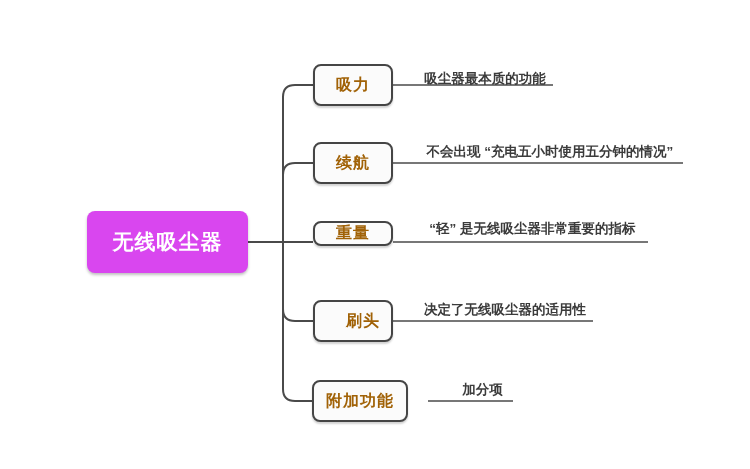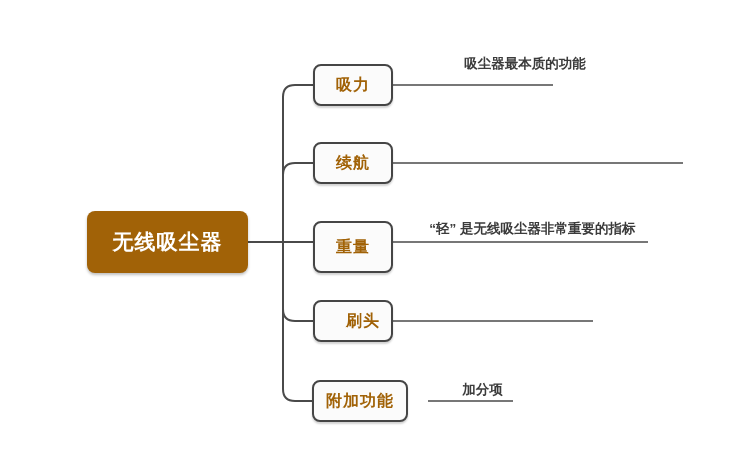--- a/index.html
+++ b/index.html
@@ -21,21 +21,21 @@
     width: 750px; height: 469px;
   }
   .connector-svg path { fill: none; stroke: #4a4a4a; }
   .branch-line { stroke-width: 2px; }
   .note-line  { stroke-width: 1.6px; }
 
   .root-node {
     position: absolute;
     left: 87px; top: 211px;
     width: 161px; height: 62px;
-    background: #a16207;
+    background: #d946ef;
     border-radius: 8px;
     box-shadow: 0 2px 3px rgba(0,0,0,0.25);
     display: flex; align-items: center; justify-content: center;
     cursor: pointer;
   }
   .root-node span {
     color: #ffffff;
     font-size: 21px;
     font-weight: 700;
     letter-spacing: 1px;
@@ -54,35 +54,35 @@
   }
   .branch-node span {
     color: #a16207;
     font-size: 16px;
     font-weight: 700;
     letter-spacing: 1px;
     white-space: nowrap;
   }
   .b1 { left: 313px; top: 64px;  width: 80px;  height: 42px; }
   .b2 { left: 313px; top: 142px; width: 80px;  height: 42px; }
-  .b3 { left: 313px; top: 221px; width: 80px;  height: 52px; }
+  .b3 { left: 313px; top: 221px; width: 80px;  height: 25px; }
   .b4 { left: 313px; top: 300px; width: 80px;  height: 42px; padding-left: 20px; }
   .b5 { left: 312px; top: 380px; width: 96px; height: 42px; }
 
   .note {
     position: absolute;
     text-align: center;
     font-size: 13.5px;
     font-weight: 600;
     color: #3b3b3b;
     white-space: nowrap;
     line-height: 17px;
     cursor: pointer;
   }
-  .n1 { left: 417px; width: 136px; bottom: 397px; margin-left: 40px; }
+  .n1 { left: 417px; width: 136px; bottom: 382px; }
   .n2 { left: 417px; width: 266px; bottom: 309px; }
   .n3 { left: 417px; width: 231px; bottom: 232px; }
   .n4 { left: 417px; width: 176px; bottom: 151px; }
   .n5 { left: 452px; width: 61px;  bottom: 71px;  }
 </style>
 </head>
 <body>
 
 <div class="canvas">
 
@@ -117,20 +117,26 @@
   <div class="branch-node b4">
     <span>刷头</span>
   </div>
   <div class="branch-node b5">
     <span>附加功能</span>
   </div>
 
   <div class="note n1">
     <span>吸尘器最本质的功能</span>
   </div>
+  <div class="note n2">
+    <span>不会出现 “充电五小时使用五分钟的情况”</span>
+  </div>
   <div class="note n3">
     <span>“轻” 是无线吸尘器非常重要的指标</span>
+  </div>
+  <div class="note n4">
+    <span>决定了无线吸尘器的适用性</span>
   </div>
   <div class="note n5">
     <span>加分项</span>
   </div>
 
 </div>
 
 </body></html>

